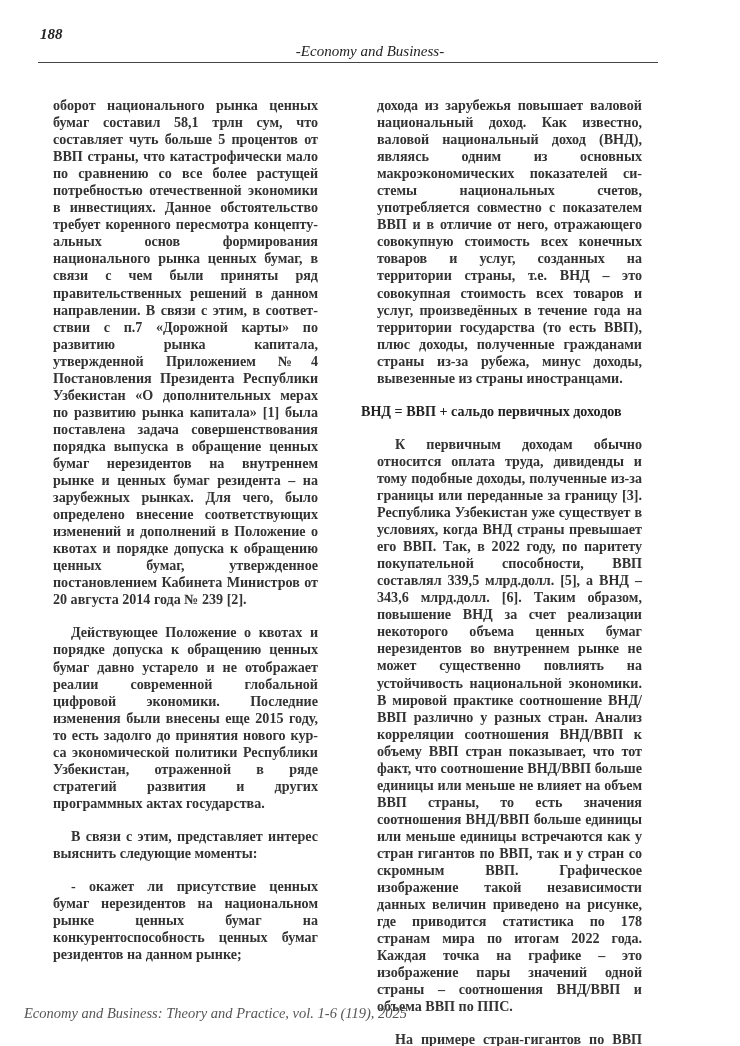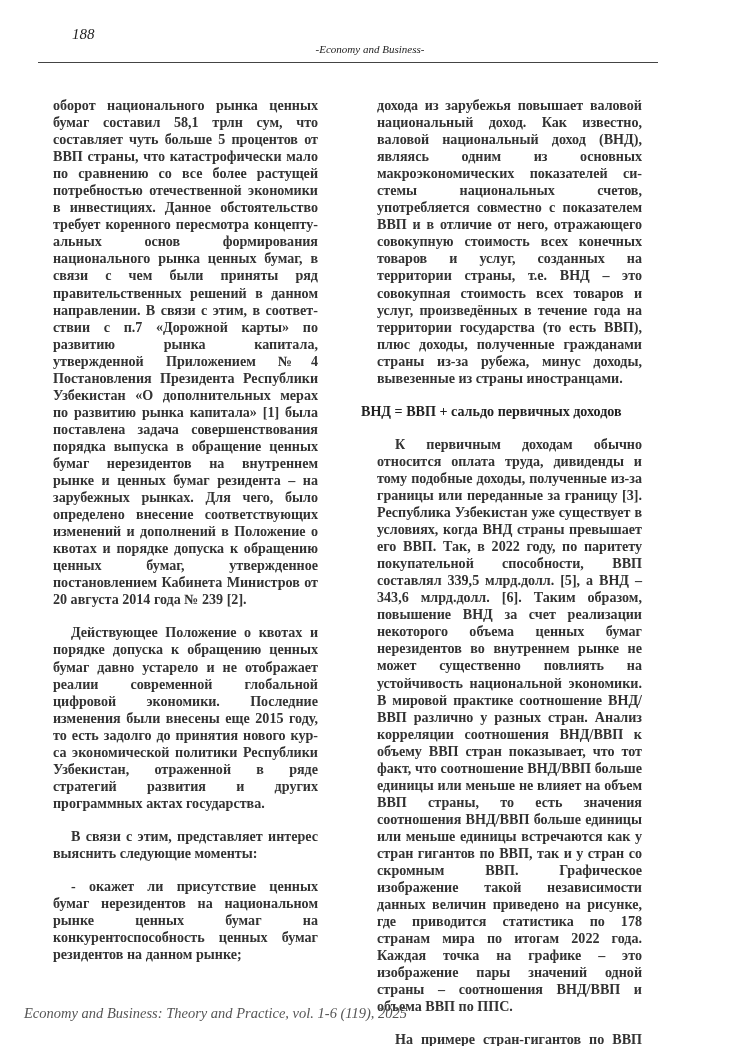--- a/index.html
+++ b/index.html
@@ -1,21 +1,21 @@
 <!DOCTYPE html>
 <html><head>
 <meta charset="utf-8">
 <style>
   html, body { margin: 0; padding: 0; background: #ffffff; }
   body { width: 740px; height: 1046px; position: relative; overflow: hidden;
          font-family: "Liberation Serif", "DejaVu Serif", serif; color: #2a2a2a; }
   .page-number { position: absolute; left: 40px; top: 26px; font-size: 15px;
-                 font-style: italic; font-weight: normal; color: #222; margin-left: 32px; }
+                 font-style: italic; font-weight: bold; color: #222; }
   .running-head { position: absolute; left: 0; width: 740px; top: 43px; text-align: center;
-                  font-size: 11px; font-style: italic; color: #222; padding-left: 0; box-sizing: border-box; }
+                  font-size: 15px; font-style: italic; color: #222; padding-left: 0; box-sizing: border-box; }
   .header-rule { position: absolute; left: 38px; width: 620px; top: 62px; height: 0;
                  border-top: 1.5px solid #444; }
   .col { position: absolute; top: 81px; font-size: 14.1px; line-height: 17.05px;
          text-align: justify; color: #333; }
   .col-left { left: 37px; width: 297px; }
   .col-right { left: 361px; width: 297px; }
   .col p { margin: 16px; text-indent: 18px; hyphens: manual; font-weight: bold; }
   .col p.noindent { text-indent: 0; }
   .col p.formula { text-indent: 0; text-align: left; font-weight: bold; margin: 16px 0 16px 0; color: #222; }
   .footer { position: absolute; left: 24px; top: 1005px; font-size: 14.5px; font-style: italic; color: #555; }

